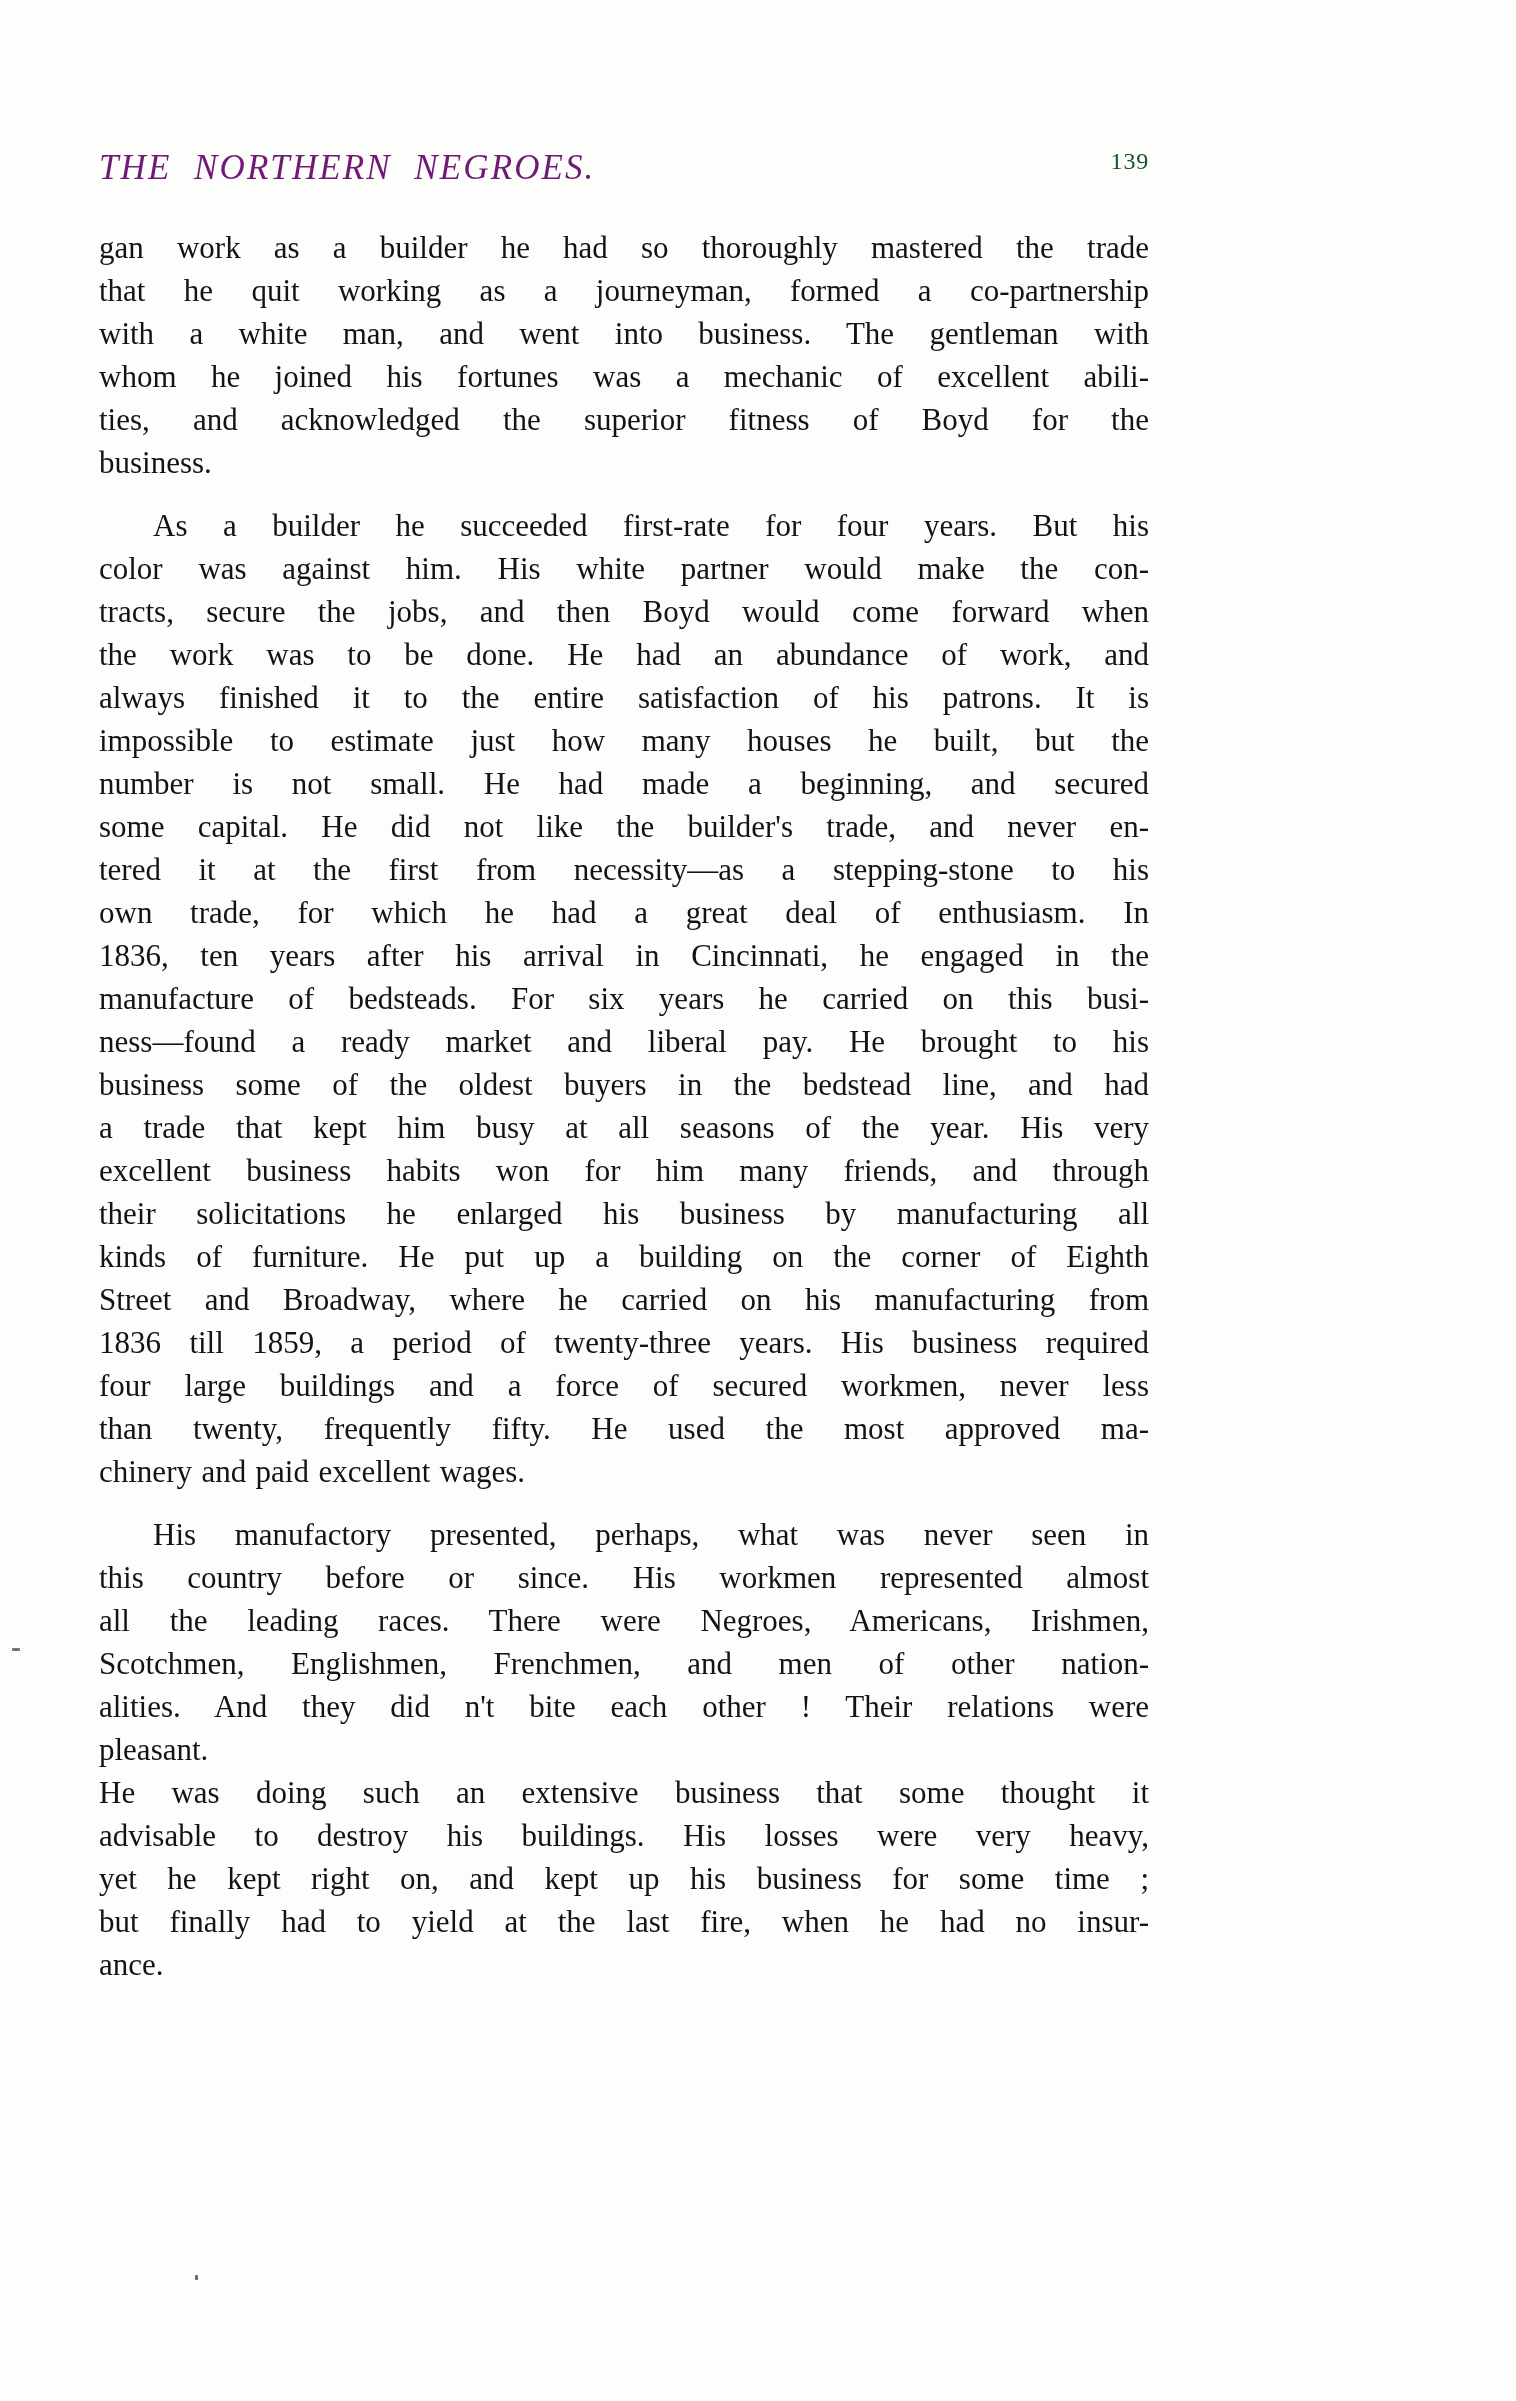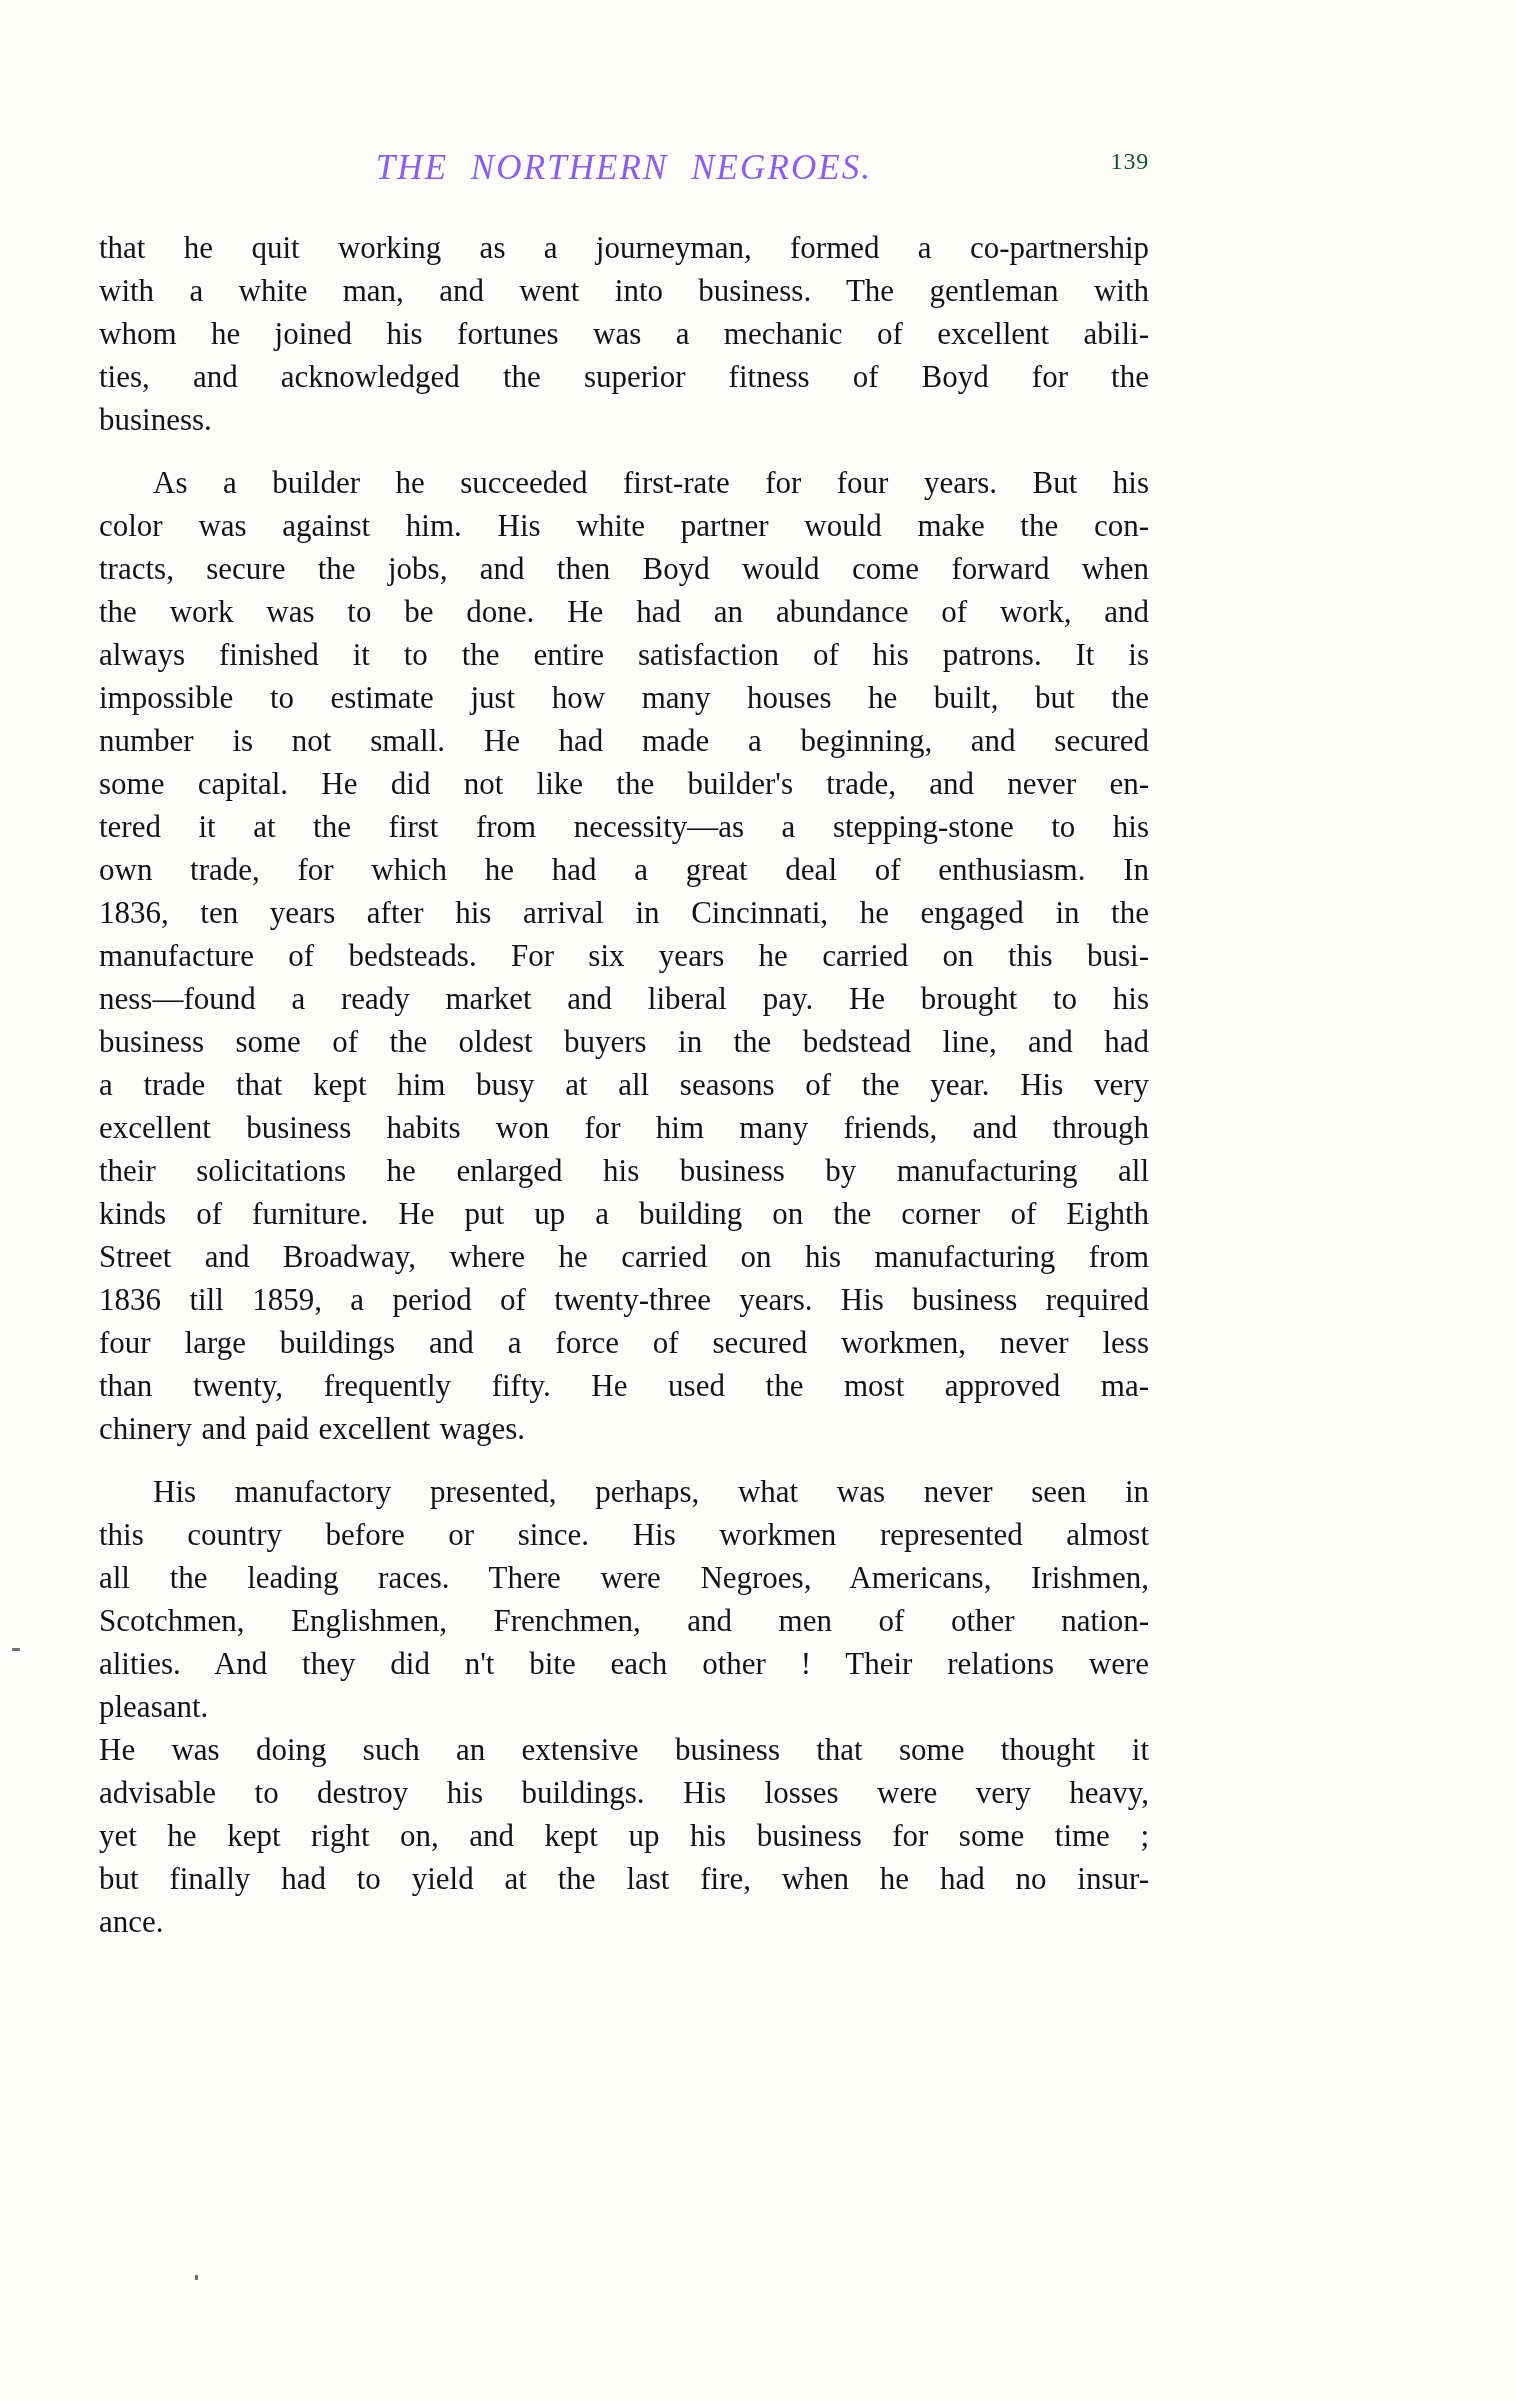--- a/index.html
+++ b/index.html
@@ -11,26 +11,26 @@
     color:#131313;
     overflow:hidden;
   }
   .running-head {
     position:absolute;
     top:148px; left:99px; width:1050px;
     height:44px;
   }
   .running-title {
     display:block;
-    text-align:center;
+    text-align:left;
     font-style:italic;
     font-size:35px;
     letter-spacing:2.1px;
     word-spacing:11.8px;
-    color:#8b5cf6;
+    color:#701a75;
   }
   .page-number {
     position:absolute;
     top:0px; right:0px;
     font-size:24px;
     letter-spacing:0.8px;
     color:#14532d;
     font-family:Liberation Serif, serif;
   }
   .body-text {
@@ -62,20 +62,21 @@
 
 <div class="page">
 
   <div class="running-head">
     <span class="running-title">THE NORTHERN NEGROES.</span>
     <span class="page-number">139</span>
   </div>
 
   <div class="body-text">
       <div>
+        <div class="line">gan work as a builder he had so thoroughly mastered the trade</div>
         <div class="line">that he quit working as a journeyman, formed a co-partnership</div>
         <div class="line">with a white man, and went into business.  The gentleman with</div>
         <div class="line">whom he joined his fortunes was a mechanic of excellent abili-</div>
         <div class="line">ties, and acknowledged the superior fitness of Boyd for the</div>
         <div class="line para-end">business.</div>
       </div>
       <div>
         <div class="line indent">As a builder he succeeded first-rate for four years.  But his</div>
         <div class="line">color was against him.  His white partner would make the con-</div>
         <div class="line">tracts, secure the jobs, and then Boyd would come forward when</div>

